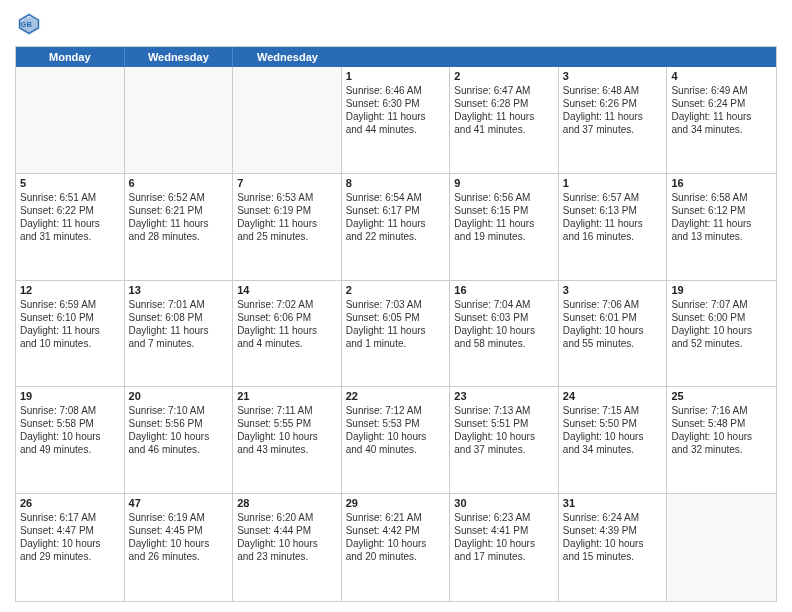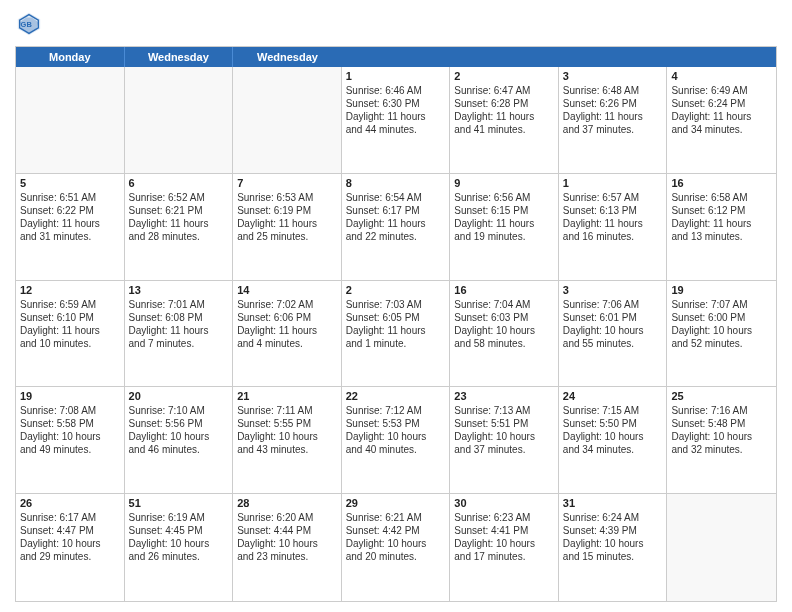--- a/index.html
+++ b/index.html
@@ -252,21 +252,21 @@
             <div class="day-num">25</div>
             <div class="cell-text">Sunrise: 7:16 AM<br>Sunset: 5:48 PM<br>Daylight: 10 hours<br>and 32 minutes.</div>
           </div>
         </div>
         <div class="cal-week">
           <div class="cal-cell">
             <div class="day-num">26</div>
             <div class="cell-text">Sunrise: 6:17 AM<br>Sunset: 4:47 PM<br>Daylight: 10 hours<br>and 29 minutes.</div>
           </div>
           <div class="cal-cell">
-            <div class="day-num">51</div>
+            <div class="day-num">47</div>
             <div class="cell-text">Sunrise: 6:19 AM<br>Sunset: 4:45 PM<br>Daylight: 10 hours<br>and 26 minutes.</div>
           </div>
           <div class="cal-cell">
             <div class="day-num">28</div>
             <div class="cell-text">Sunrise: 6:20 AM<br>Sunset: 4:44 PM<br>Daylight: 10 hours<br>and 23 minutes.</div>
           </div>
           <div class="cal-cell">
             <div class="day-num">29</div>
             <div class="cell-text">Sunrise: 6:21 AM<br>Sunset: 4:42 PM<br>Daylight: 10 hours<br>and 20 minutes.</div>
           </div>

